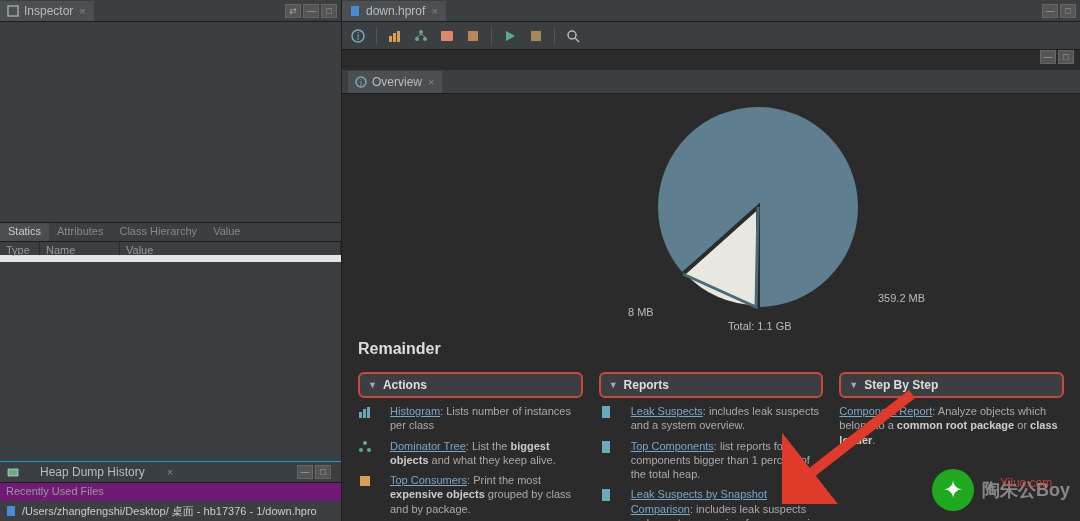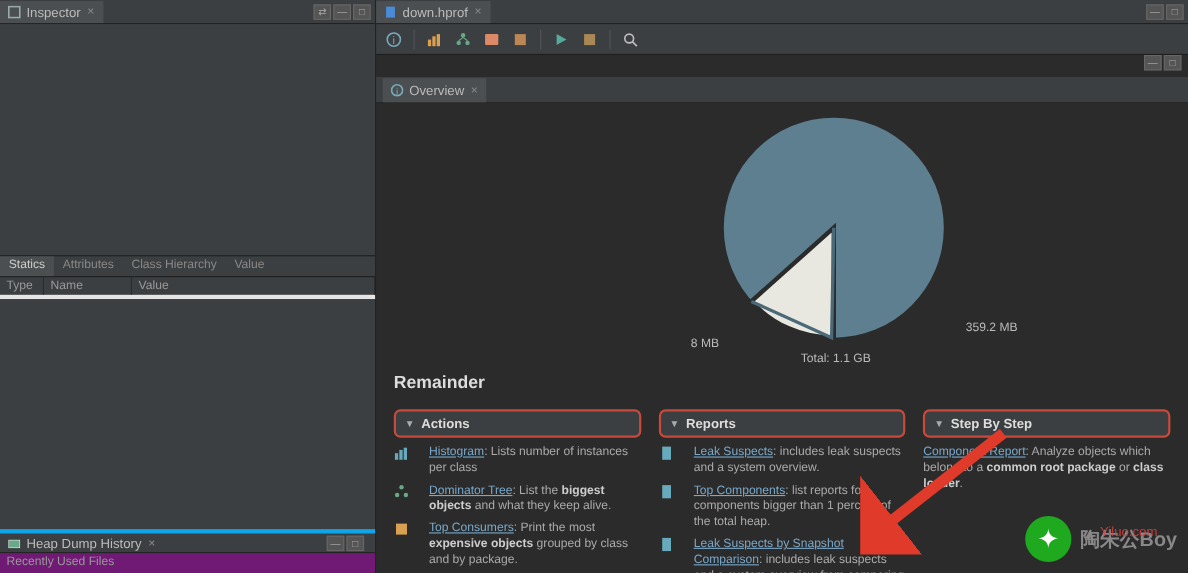--- a/index.html
+++ b/index.html
@@ -14,23 +14,23 @@
 .close-x { color: #888; font-size: 11px; cursor: pointer; padding: 0 2px; }
 .mini-btns { margin-left: auto; display: flex; gap: 2px; padding-right: 4px; }
 .mini-btn { width: 16px; height: 14px; background: #555; border: 1px solid #666; font-size: 9px; display: flex; align-items: center; justify-content: center; color: #aaa; }
 .toolbar { height: 28px; background: #3c3f41; display: flex; align-items: center; padding: 0 6px; gap: 6px; border-bottom: 1px solid #1e1e1e; }
 .tool-icon { width: 20px; height: 20px; display: flex; align-items: center; justify-content: center; }
 .tool-sep { width: 1px; height: 18px; background: #555; margin: 0 2px; }
 .inspector-body { flex: 1; background: #3c3f41; }
 .statics-tabs { height: 20px; background: #3c3f41; display: flex; border-top: 1px solid #1e1e1e; border-bottom: 1px solid #1e1e1e; }
 .statics-tab { padding: 2px 8px; color: #888; font-size: 11px; }
 .statics-tab.active { color: #ccc; background: #4b4f51; }
-.col-headers { height: 20px; display: flex; border-bottom: 4px solid #e5e5e5; }
+.col-headers { height: 20px; display: flex; border-bottom: 7px solid #e5e5e5; }
 .col-header { padding: 2px 6px; color: #999; font-size: 11px; border-right: 1px solid #2b2b2b; }
-.heap-history-bar { height: 22px; background: #3c3f41; display: flex; align-items: center; padding: 0 6px; border-top: 4px solid #0ea5e9; border-bottom: 1px solid #1e1e1e; gap: 4px; }
+.heap-history-bar { height: 22px; background: #3c3f41; display: flex; align-items: center; padding: 0 6px; border-top: 1px solid #0ea5e9; border-bottom: 1px solid #1e1e1e; gap: 20px; }
 .recent-label { height: 18px; padding: 2px 6px; color: #999; font-size: 11px; background: #701a75; }
 .file-row { height: 20px; display: flex; align-items: center; padding: 0 4px; gap: 4px; background: #3c3f41; font-size: 11px; color: #ccc; }
 .overview-tab-bar { height: 24px; background: #3c3f41; display: flex; align-items: center; padding-left: 6px; border-bottom: 1px solid #1e1e1e; }
 .overview-tab { display: flex; align-items: center; gap: 4px; padding: 0 6px; background: #4b4f51; height: 22px; }
 .main-content { flex: 1; background: #2b2b2b; padding: 8px 16px; overflow: hidden; position: relative; }
 .pie-area { position: relative; height: 230px; }
 .pie { position: absolute; left: 290px; top: 0; width: 220px; height: 220px; }
 .pie-label { position: absolute; font-size: 11px; color: #bbb; }
 .remainder { margin-top: 8px; }
 .remainder-title { font-size: 16px; color: #ddd; font-weight: bold; }
@@ -94,20 +94,28 @@
           </svg>
         </span>
       <span>Heap Dump History</span>
       <span class="close-x">×</span>
       <div class="mini-btns">
         <div class="mini-btn">—</div>
         <div class="mini-btn">□</div>
       </div>
     </div>
     <div class="recent-label">Recently Used Files</div>
+    <div class="file-row">
+      <span class="tab-icon">
+          <svg width="12" height="12">
+            <rect x="2" y="1" width="8" height="10" fill="#4a8bd8"></rect>
+          </svg>
+        </span>
+      <span>/Users/zhangfengshi/Desktop/ 桌面 - hb17376 - 1/down.hpro</span>
+    </div>
   </div>
 
   <div class="right-panel">
     <div class="tab-bar">
       <div class="tab active">
         <span class="tab-icon">
             <svg width="12" height="12">
               <rect x="2" y="1" width="8" height="10" fill="#4a8bd8"></rect>
             </svg>
           </span>

